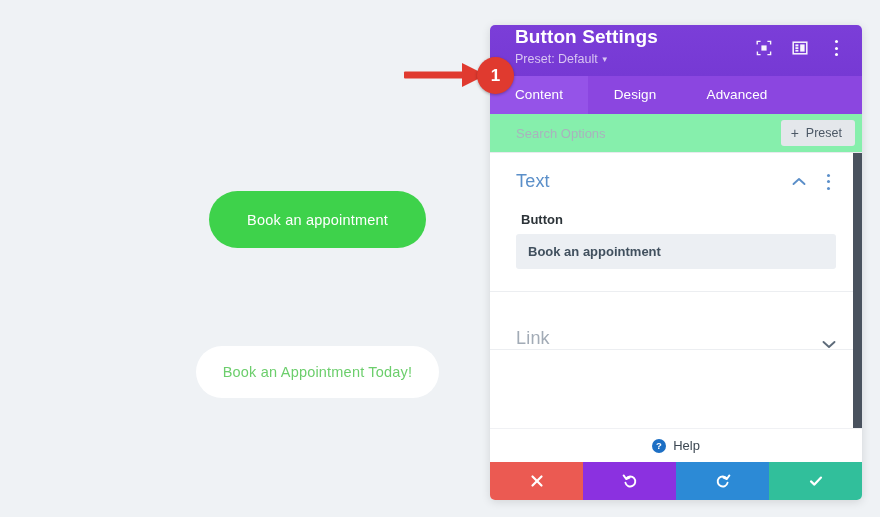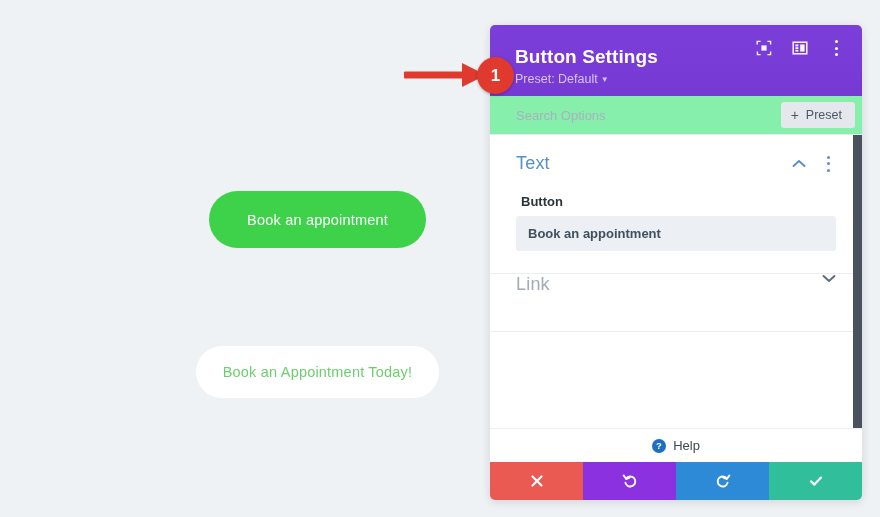--- a/index.html
+++ b/index.html
@@ -101,21 +101,21 @@
     box-shadow: 0 2px 10px rgba(0,0,0,0.12);
     display: flex;
     flex-direction: column;
     background: #ffffff;
   }
 
   
   .panel-header {
     background: #7a3ed9;
     background: linear-gradient(180deg, #7b3ed8 0%, #7639d4 100%);
-    padding: 20px 20px 9px 25px;
+    padding: 0 20px 9px 25px;
     position: relative;
     flex: 0 0 auto;
   }
   .panel-title {
     color: #ffffff;
     font-size: 19px;
     font-weight: bold;
     line-height: 24px;
     letter-spacing: 0.1px;
   }
@@ -277,21 +277,21 @@
     font-family: "Liberation Sans", sans-serif;
     font-size: 13px;
     font-weight: bold;
     color: #41505e;
     padding: 10px 12px;
   }
 
   .section-closed {
     height: 57px;
     display: flex;
-    align-items: flex-start;
+    align-items: flex-end;
     justify-content: space-between;
     padding: 0 26px;
     cursor: pointer;
   }
   .section-title-closed {
     color: #a2abb6;
     font-size: 18px;
     letter-spacing: 0.2px;
   }
 
@@ -408,20 +408,25 @@
       </svg>
 
       <div class="dots-v">
         <i></i>
         <i></i>
         <i></i>
       </div>
     </div>
   </div>
 
+  <div class="panel-tabs">
+    <div class="tab tab-content active">Content</div>
+    <div class="tab tab-design">Design</div>
+    <div class="tab tab-advanced">Advanced</div>
+  </div>
 
   <div class="search-row">
     <input class="search-input" type="text" placeholder="Search Options" style="">
     <button class="filter-btn">
       <span class="filter-plus">+</span>
       <span>Preset</span>
     </button>
   </div>
 
   <div class="panel-body">

